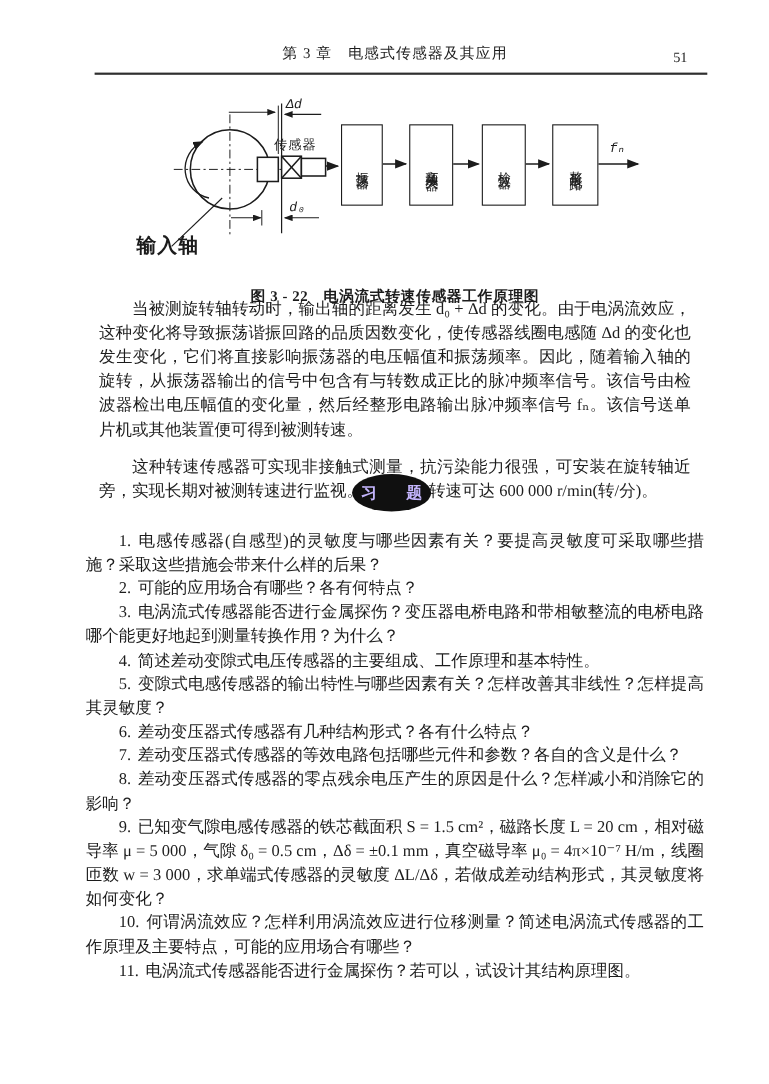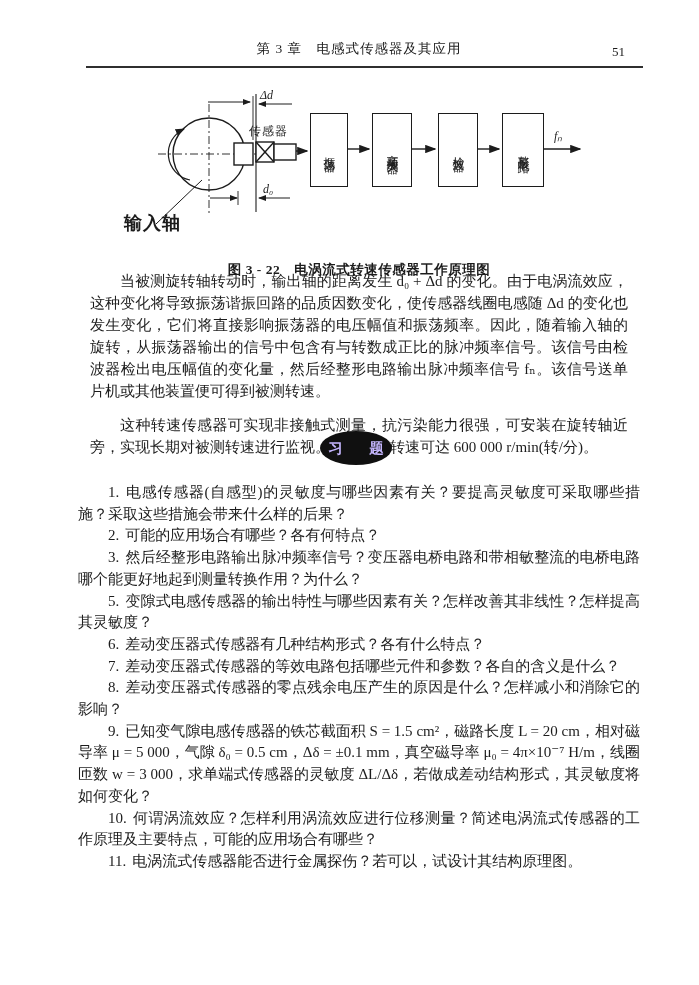--- a/index.html
+++ b/index.html
@@ -30,21 +30,21 @@
     font-size:12px;letter-spacing:2px;background:#fff;
     font-family:"Liberation Serif","DejaVu Serif",serif;
   }
   .blk-1{left:200px;width:36px;}
   .blk-2{left:262px;width:38px;}
   .blk-3{left:328px;width:38px;}
   .blk-4{left:392px;width:40px;}
   .fig-label{position:absolute;font-size:12px;white-space:nowrap;}
   .lab-sensor{left:139px;top:35px;letter-spacing:1px;}
   .lab-shaft{left:14px;top:123px;font-weight:bold;font-size:18px;letter-spacing:1px;}
-  .lab-math{font-style:italic;font-family:Liberation Serif, serif;}
+  .lab-math{font-style:italic;font-family:Liberation Mono, monospace;}
   .lab-dd{left:150px;top:0px;}
   .lab-d0{left:153px;top:94px;}
   .lab-fn{left:444px;top:39px;}
   .fig-caption{
     position:absolute;left:78px;top:233px;width:562px;text-align:center;
     font-weight:bold;font-size:13.5px;letter-spacing:.5px;margin-top:28px;
   }
   
   .content{
     position:absolute;left:78px;top:258px;width:562px;
@@ -132,21 +132,22 @@
 <div class="content">
   <p>当被测旋转轴转动时，输出轴的距离发生 d₀ + Δd 的变化。由于电涡流效应，这种变化将导致振荡谐振回路的品质因数变化，使传感器线圈电感随 Δd 的变化也发生变化，它们将直接影响振荡器的电压幅值和振荡频率。因此，随着输入轴的旋转，从振荡器输出的信号中包含有与转数成正比的脉冲频率信号。该信号由检波器检出电压幅值的变化量，然后经整形电路输出脉冲频率信号 fₙ。该信号送单片机或其他装置便可得到被测转速。</p>
   <p>这种转速传感器可实现非接触式测量，抗污染能力很强，可安装在旋转轴近旁，实现长期对被测转速进行监视。最高测量转速可达 600 000 r/min(转/分)。</p>
 </div>
 
 <div class="ex-title">习　题</div>
 
 <div class="exercises">
   <p><span class="ex-num">1.</span><span>电感传感器(自感型)的灵敏度与哪些因素有关？要提高灵敏度可采取哪些措施？采取这些措施会带来什么样的后果？</span></p>
   <p><span class="ex-num">2.</span><span>可能的应用场合有哪些？各有何特点？</span></p>
-  <p><span class="ex-num">3.</span><span>然后经整形电路输出脉冲频率信号？变压器电桥电路和带相敏整流的电桥电路哪个能更好地起到测量转换作用？为什么？</span></p>
+  <p><span class="ex-num">3.</span><span>电涡流式传感器能否进行金属探伤？变压器电桥电路和带相敏整流的电桥电路哪个能更好地起到测量转换作用？为什么？</span></p>
+  <p><span class="ex-num">4.</span><span>简述差动变隙式电压传感器的主要组成、工作原理和基本特性。</span></p>
   <p><span class="ex-num">5.</span><span>变隙式电感传感器的输出特性与哪些因素有关？怎样改善其非线性？怎样提高其灵敏度？</span></p>
   <p><span class="ex-num">6.</span><span>差动变压器式传感器有几种结构形式？各有什么特点？</span></p>
   <p><span class="ex-num">7.</span><span>差动变压器式传感器的等效电路包括哪些元件和参数？各自的含义是什么？</span></p>
   <p><span class="ex-num">8.</span><span>差动变压器式传感器的零点残余电压产生的原因是什么？怎样减小和消除它的影响？</span></p>
   <p><span class="ex-num">9.</span><span>已知变气隙电感传感器的铁芯截面积 S = 1.5 cm²，磁路长度 L = 20 cm，相对磁导率 μ = 5 000，气隙 δ₀ = 0.5 cm，Δδ = ±0.1 mm，真空磁导率 μ₀ = 4π×10⁻⁷ H/m，线圈匝数 w = 3 000，求单端式传感器的灵敏度 ΔL/Δδ，若做成差动结构形式，其灵敏度将如何变化？</span></p>
   <p><span class="ex-num">10.</span><span>何谓涡流效应？怎样利用涡流效应进行位移测量？简述电涡流式传感器的工作原理及主要特点，可能的应用场合有哪些？</span></p>
   <p><span class="ex-num">11.</span><span>电涡流式传感器能否进行金属探伤？若可以，试设计其结构原理图。</span></p>
 </div>
 
 </body></html>

